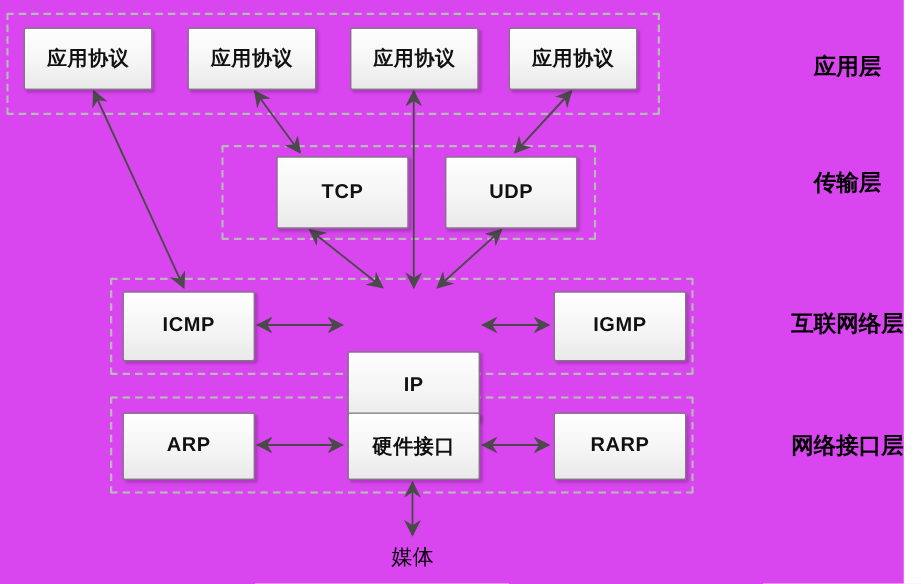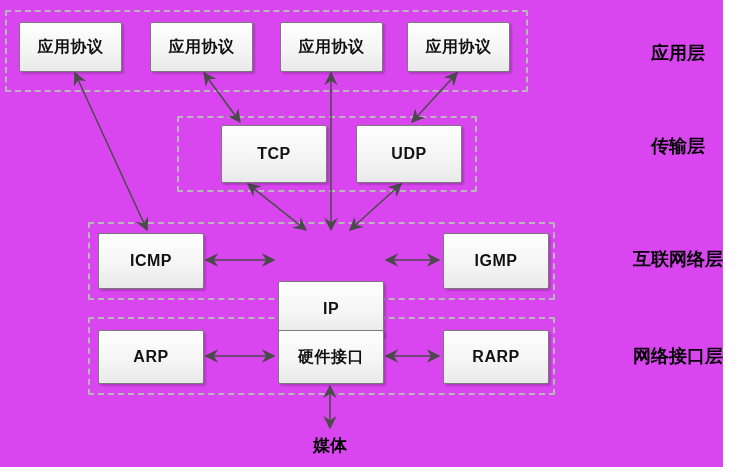--- a/index.html
+++ b/index.html
@@ -41,21 +41,21 @@
     font-size: 18px;
     color: #000000;
     z-index: 2;
   }
   .media-label {
     position: absolute;
     left: 290px;
     top: 434px;
     width: 80px;
     text-align: center;
-    font-weight: bold;
+    font-weight: normal;
     font-size: 17px;
     color: #000000;
     z-index: 2;
   }
   svg.wires { position: absolute; left: 0; top: 0; z-index: 1; }
   svg.wires line { stroke: #4a4a4a; stroke-width: 1.5; }
 </style>
 </head>
 <body>
 

